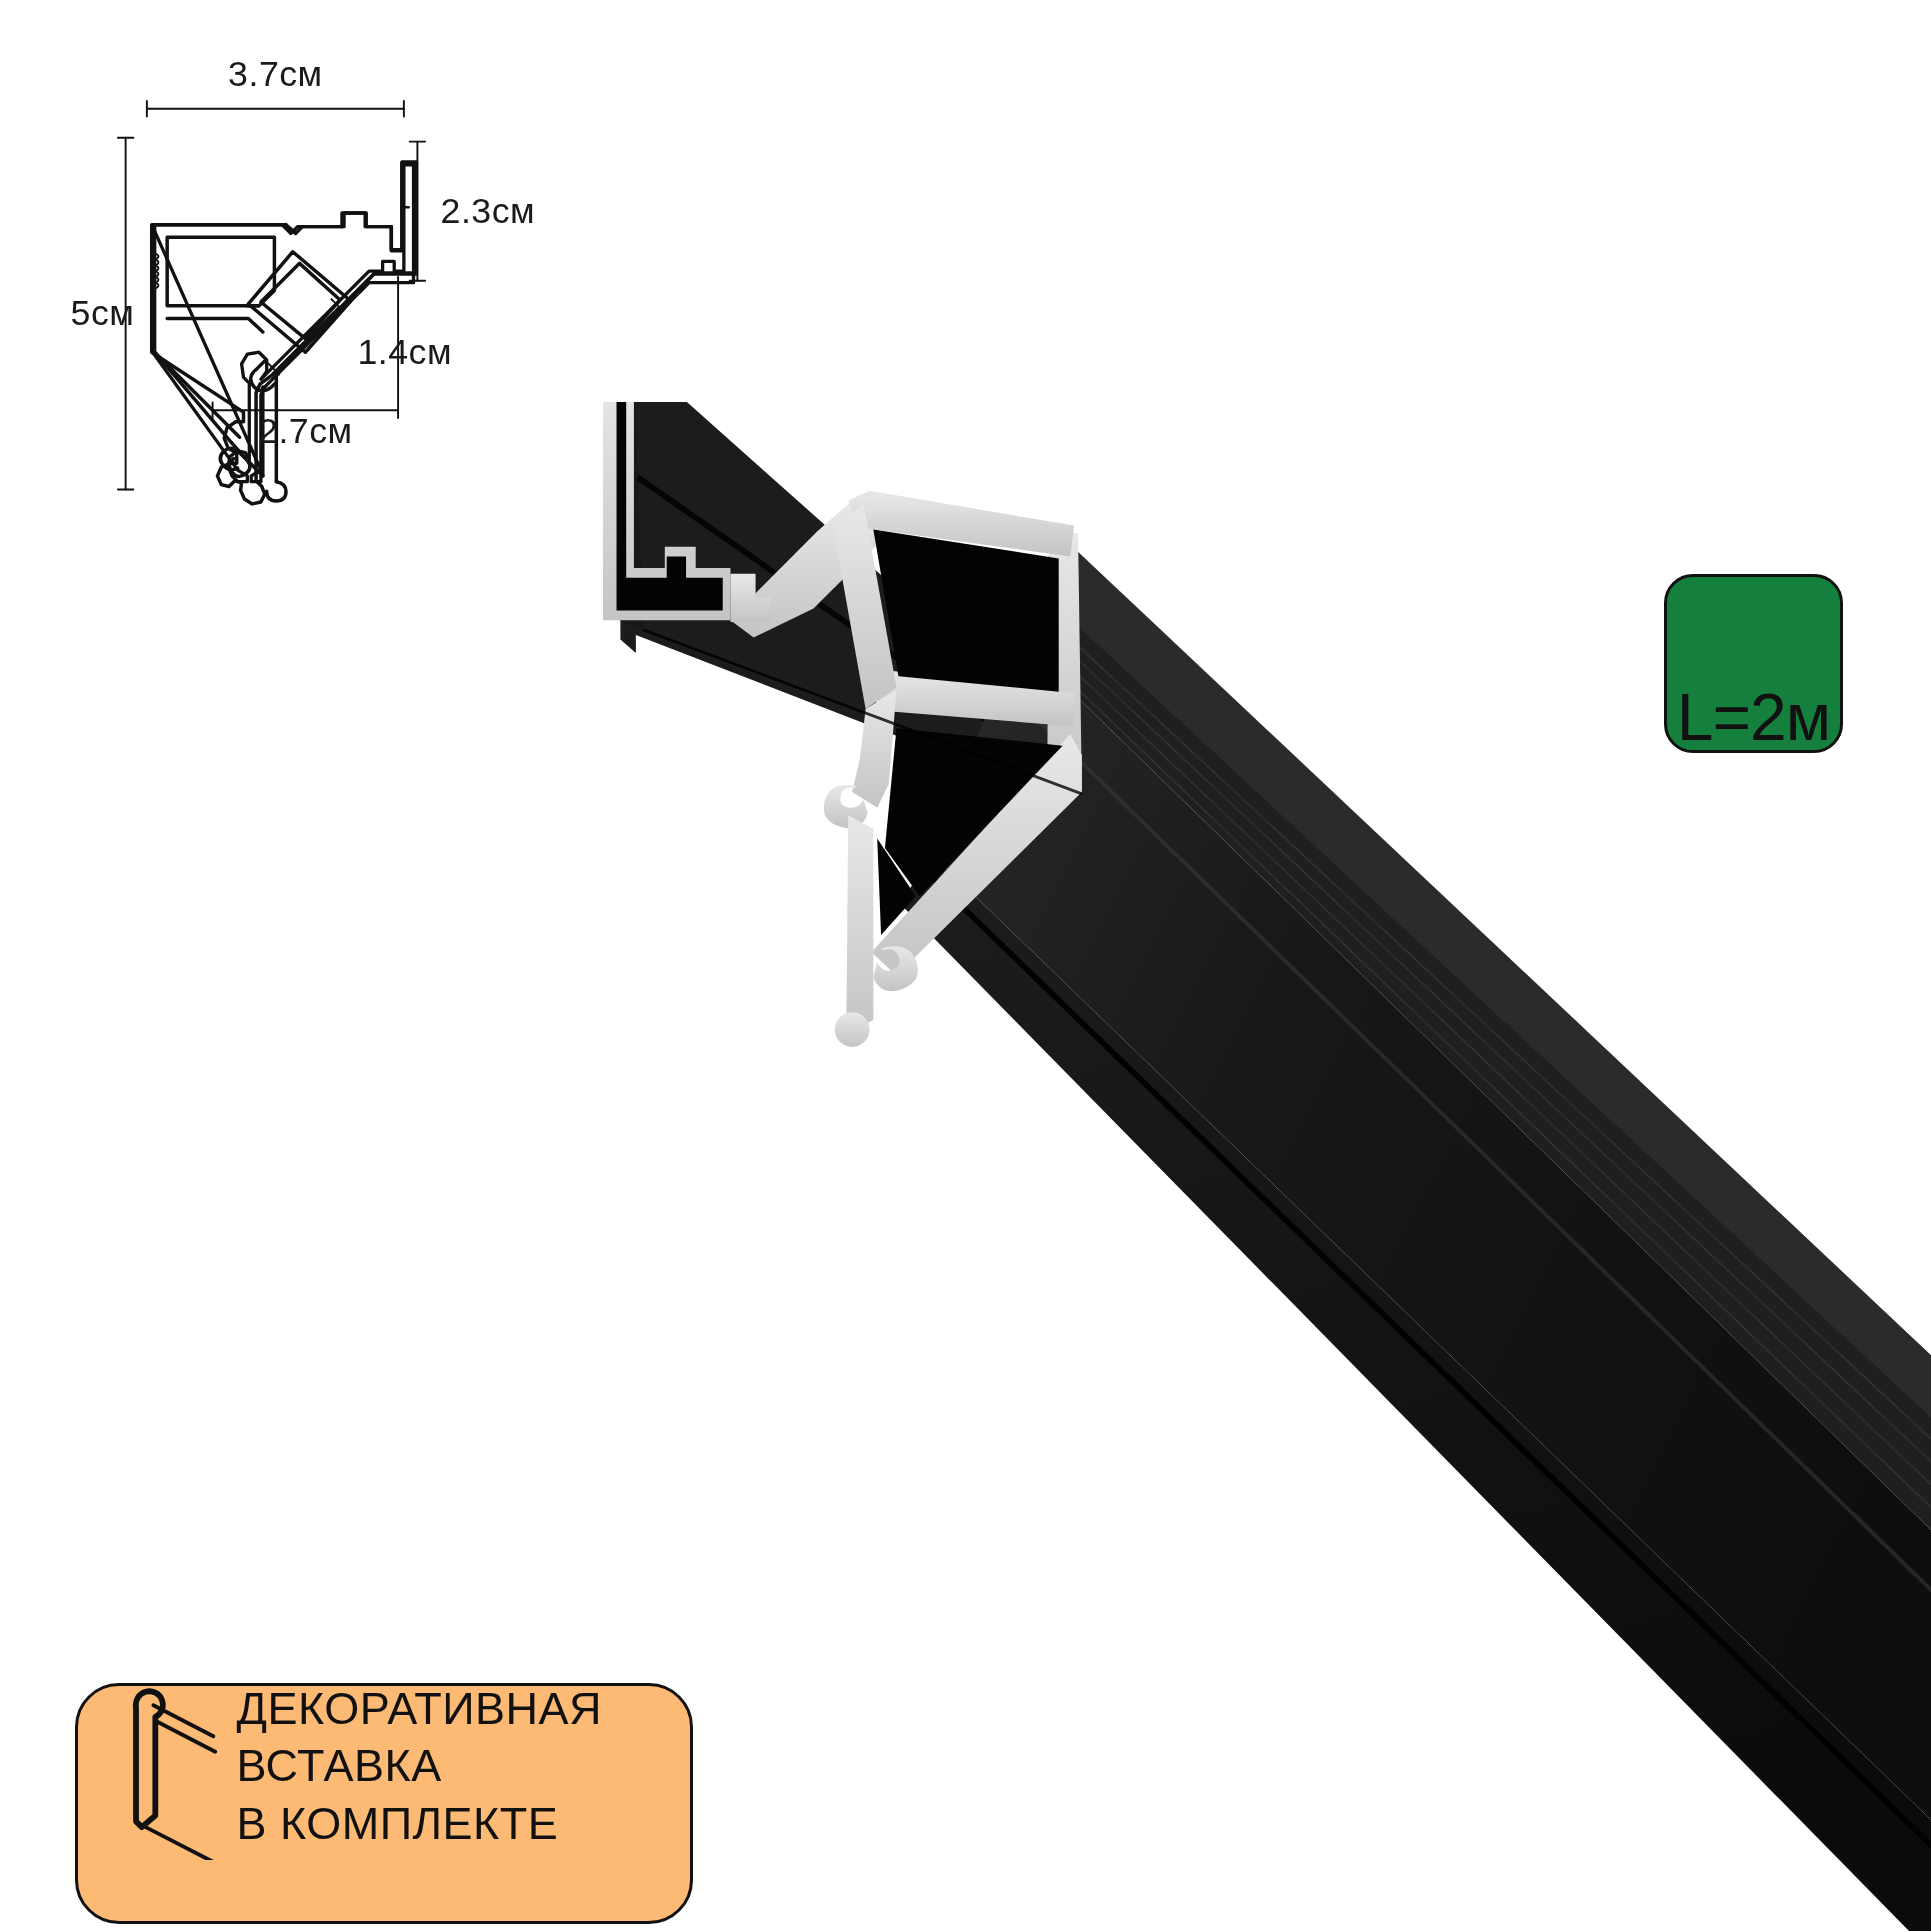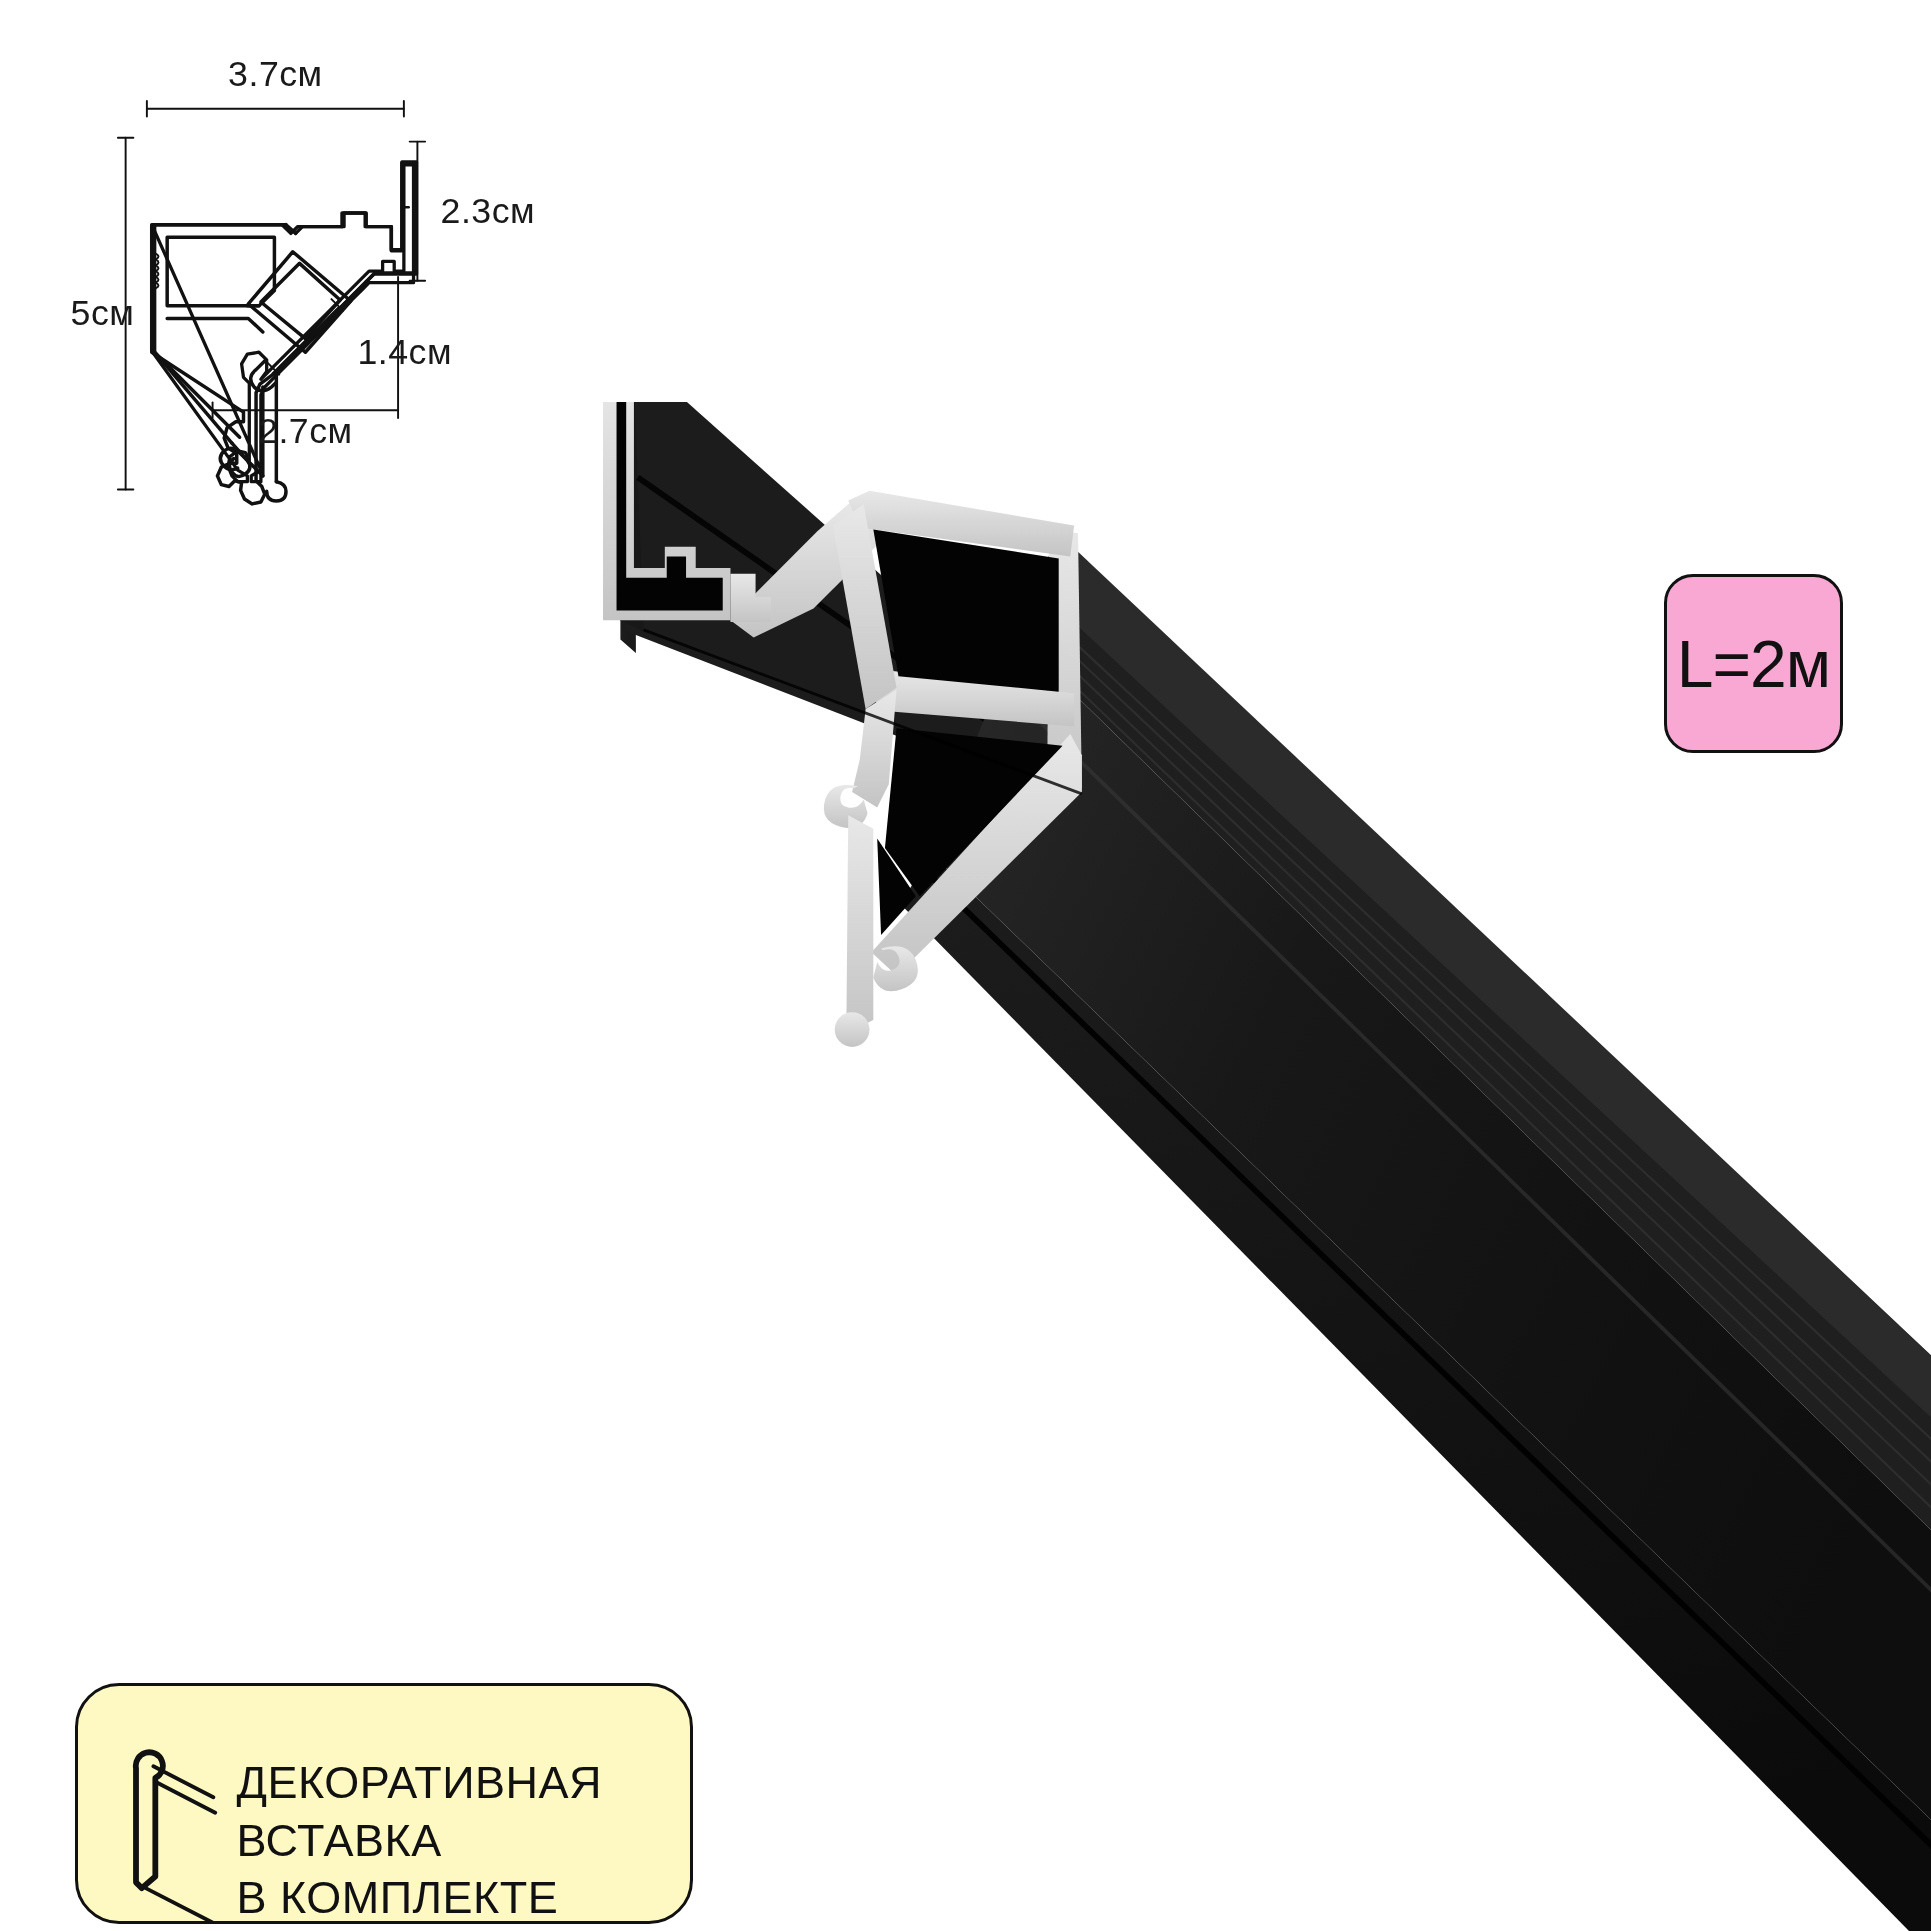--- a/index.html
+++ b/index.html
@@ -56,47 +56,47 @@
   #length-badge {
     position: absolute;
     left: 1664px;
     top: 558px;
     width: 179px;
     height: 179px;
     border: 3.9px solid #111111;
     border-radius: 29px;
     box-sizing: border-box;
     display: flex;
-    align-items: center;
+    align-items: flex-end;
     justify-content: center;
-    background: #f9a8d4;
+    background: #15803d;
   }
   #length-badge .badge-text {
     font-size: 66px;
     font-weight: 400;
     color: #111111;
     letter-spacing: -1px;
     line-height: 1;
     white-space: nowrap;
   }
 
   
   #insert-badge {
     position: absolute;
     left: 75px;
     top: 1667px;
     width: 618px;
     height: 241px;
     border: 3.9px solid #111111;
     border-radius: 44px;
     box-sizing: border-box;
-    background: #fef9c3;
+    background: #fdba74;
     display: flex;
-    align-items: flex-end;
-    padding: 0 25px 0 29px;
+    align-items: flex-start;
+    padding: 0 25px 8px 29px;
   }
   #insert-badge .insert-icon {
     width: 116px;
     height: 174px;
     flex: 0 0 116px;
     margin-right: 13.5px;
   }
   #insert-badge .insert-lines {
     display: flex;
     flex-direction: column;

